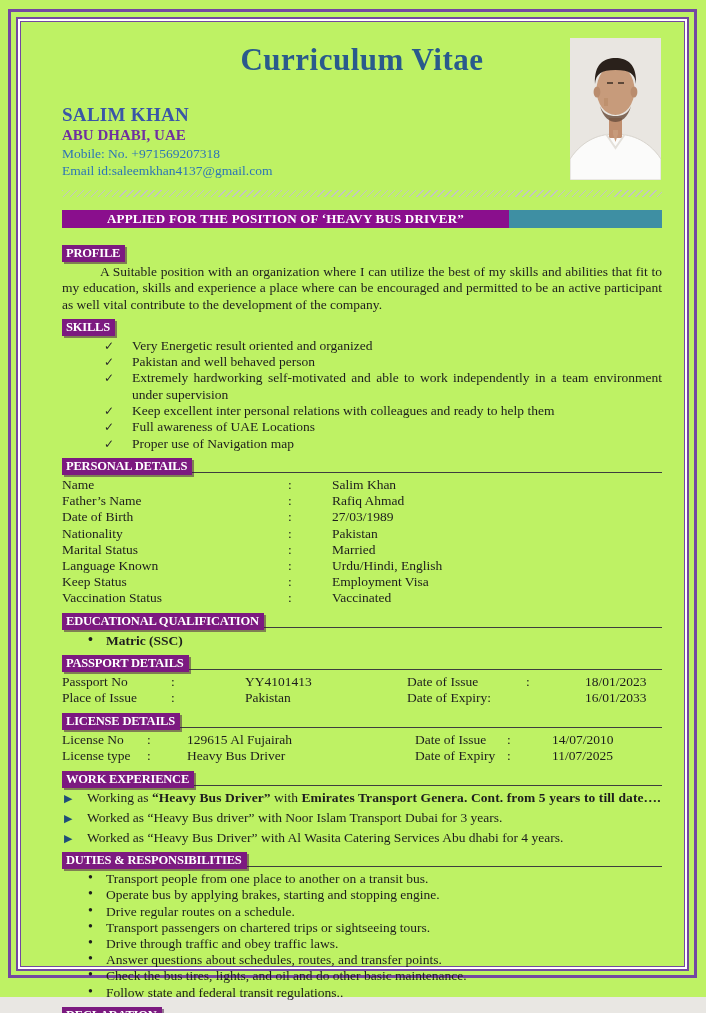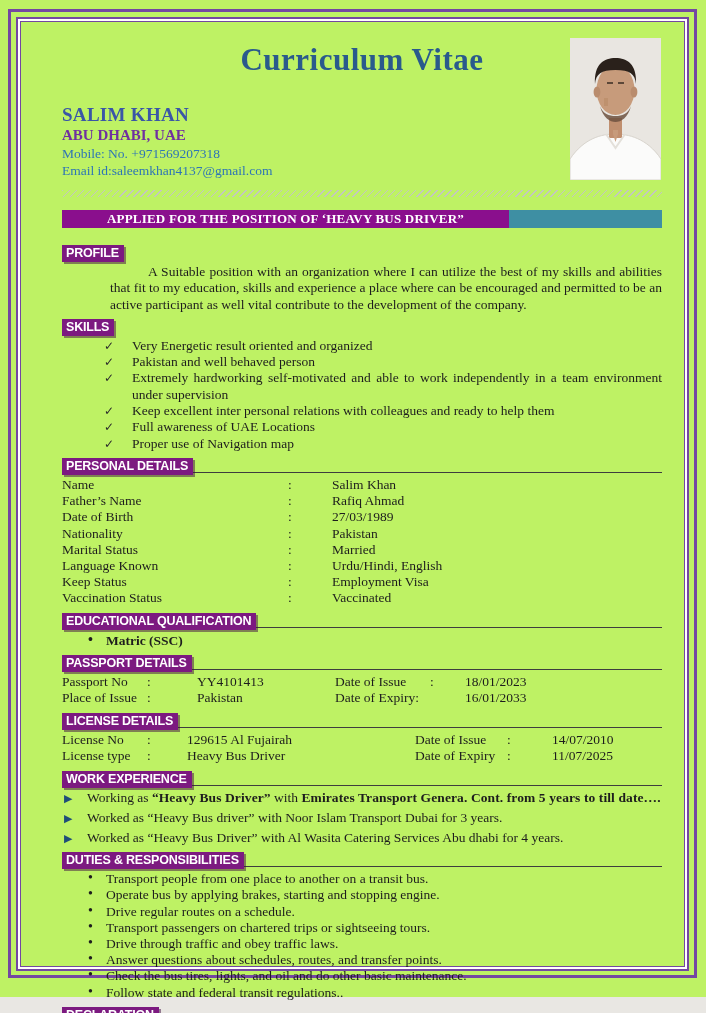--- a/index.html
+++ b/index.html
@@ -25,42 +25,42 @@
   .hatch { margin-top:11px; height:7px;
            background: repeating-linear-gradient(135deg, #c4c4c4 0 1px, transparent 1px 5px); }
   .banner { display:flex; height:18px; margin-top:13px; }
   .banner-left { width:74.5%; background:#8a0f8d; color:#ffffff; font-weight:bold; font-size:13px;
                  text-align:center; line-height:18px; letter-spacing:0.2px; }
   .banner-right { flex:1; background:#3e8fa3; }
 
   .sec-head { position:relative; height:17px; margin:4px 0 4px; }
   .sec-head.ruled::after { content:""; position:absolute; left:0; right:0; bottom:0; border-bottom:1.5px solid #3e3e3e; }
   .chip { position:absolute; left:0; bottom:-2px; z-index:2; background:#7c1a80; color:#ffffff;
-          font-family:Liberation Sans, sans-serif; font-weight:bold; font-size:12.5px; line-height:14px;
+          font-family:Liberation Serif, serif; font-weight:bold; font-size:12.5px; line-height:14px;
           letter-spacing:-0.2px; padding:1px 5px 2px 4px; box-shadow:2px 2px 0 rgba(61,13,63,0.5); white-space:nowrap; }
 
   .para { font-size:13.5px; line-height:16.3px; }
-  .indent { text-indent:38px;margin-left:48px; }
+  .indent { text-indent:38px; }
   .just { text-align:justify; }
 
   ul { list-style:none; }
   .skills { margin:1px 0 2px 42px; }
   .skills li { position:relative; padding-left:28px; font-size:13.5px; line-height:16.3px; }
   .skills li.just { text-align:justify; }
   .check { position:absolute; left:0; top:0; font-family:"DejaVu Sans", sans-serif; font-size:12px; color:#2b2b2b; }
 
   .prow { display:grid; grid-template-columns:226px 44px 1fr; font-size:13.5px; line-height:16.2px; }
   .rows-gap { margin:2px 0 2px; }
 
   .edu { margin:2px 0 2px 24px; }
   .edu li { position:relative; padding-left:20px; font-size:13.5px; font-weight:bold; line-height:17px; }
   .edu .blt, .duties .blt { position:absolute; left:2px; top:-1px; font-size:14px; }
 
   .grow6 { display:grid; font-size:13.5px; line-height:16.5px; }
-  .passport-row { grid-template-columns:85px 50px 138px 95px 35px 1fr; }
+  .passport-row { grid-template-columns:85px 50px 138px 95px 35px 1fr;gap:24px; }
   .license-row  { grid-template-columns:85px 40px 228px 92px 45px 1fr; }
 
   .work { margin:4px 0 2px 2px; }
   .work li { position:relative; padding-left:23px; font-size:13.5px; line-height:16.5px; margin-bottom:3.5px; }
   .arr { position:absolute; left:0; top:1px; color:#1f4e79; font-size:11px; font-family:"DejaVu Sans", sans-serif; }
   .work b { letter-spacing:0.1px; }
 
   .duties { margin:3px 0 2px 24px; }
   .duties li { position:relative; padding-left:20px; font-size:13.5px; line-height:16.2px; }
 </style>

